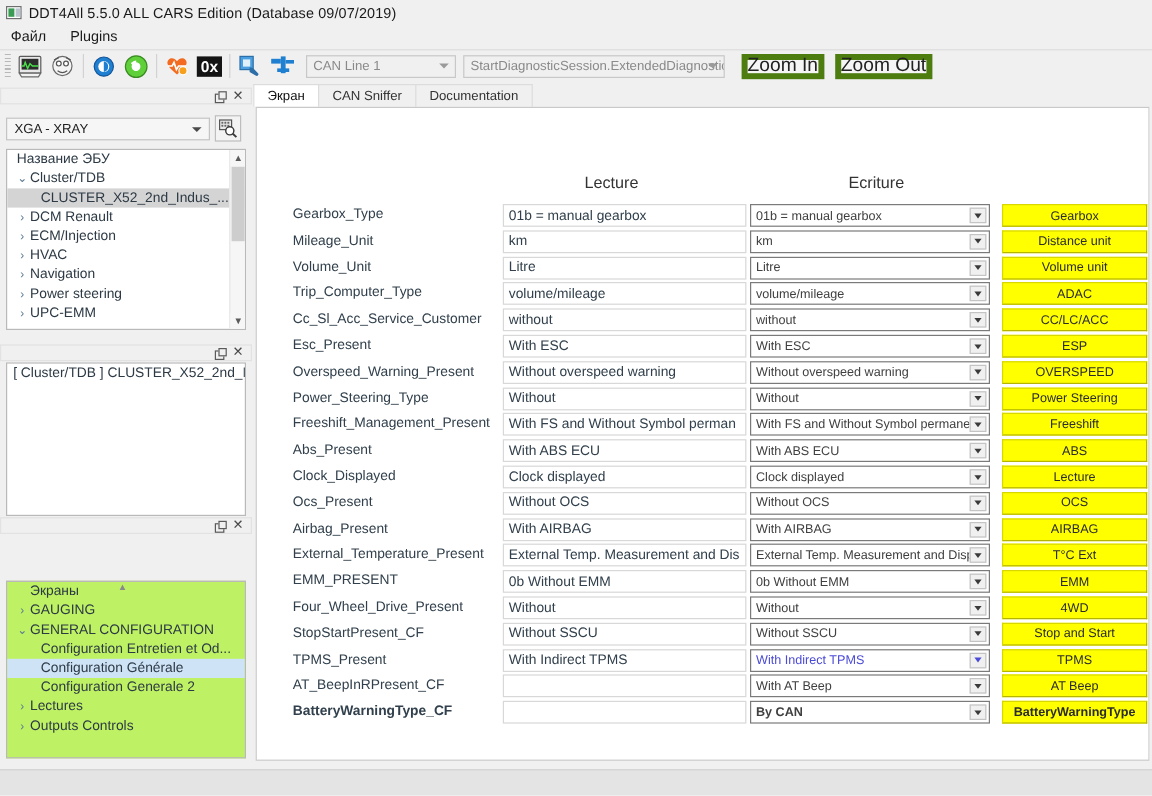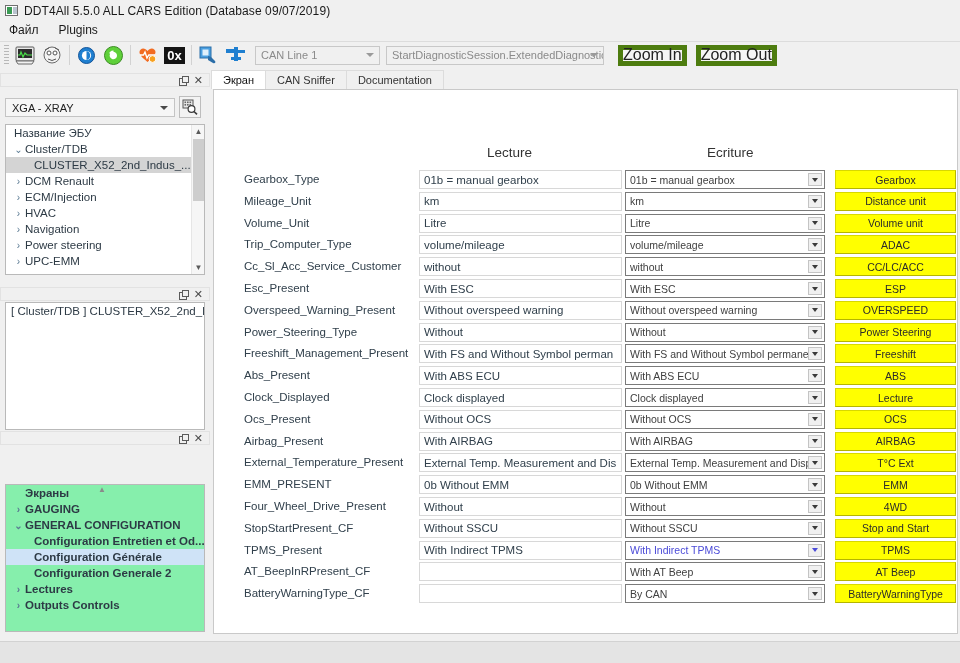--- a/index.html
+++ b/index.html
@@ -154,21 +154,21 @@
 
   
   .actions-label {
     position: absolute; left: 5px; top: 460px; width: 200px; height: 19px;
     background: #f0abfc; border: 1px solid #d0d0d0;
     display: flex; align-items: center; padding-left: 8px;
     font-size: 11.5px; color: #2d3a45; margin-top: 24px;
   }
   .actions-tree {
     position: absolute; left: 5px; top: 484px; width: 200px; height: 148px;
-    background: #86efac; border: 1px solid #b9b9b9; overflow: hidden; font-weight: bold;
+    background: #bef264; border: 1px solid #b9b9b9; overflow: hidden;
   }
   .actions-tree .tree-row.sel2 { background: #cfe3f7; }
   .collapse-cap {
     position: absolute; left: 95px; top: 485px; width: 14px; height: 8px;
     display: flex; align-items: center; justify-content: center;
     font-size: 8px; color: #8a8a8a;
   }
 
   
   .content {
@@ -674,21 +674,21 @@
           <div class="lbl">AT_BeepInRPresent_CF</div>
           <div class="readbox"></div>
           <div class="writebox">
             <span class="txt">With AT Beep</span>
             <span class="dd">
               <i></i>
             </span>
           </div>
           <div class="ybtn">AT Beep</div>
         </div>
-        <div class="row" style="top: 494.2px;">
+        <div class="row" style="top: 494.2px; font-weight: bold;">
           <div class="lbl">BatteryWarningType_CF</div>
           <div class="readbox"></div>
           <div class="writebox">
             <span class="txt">By CAN</span>
             <span class="dd">
               <i></i>
             </span>
           </div>
           <div class="ybtn">BatteryWarningType</div>
         </div>

